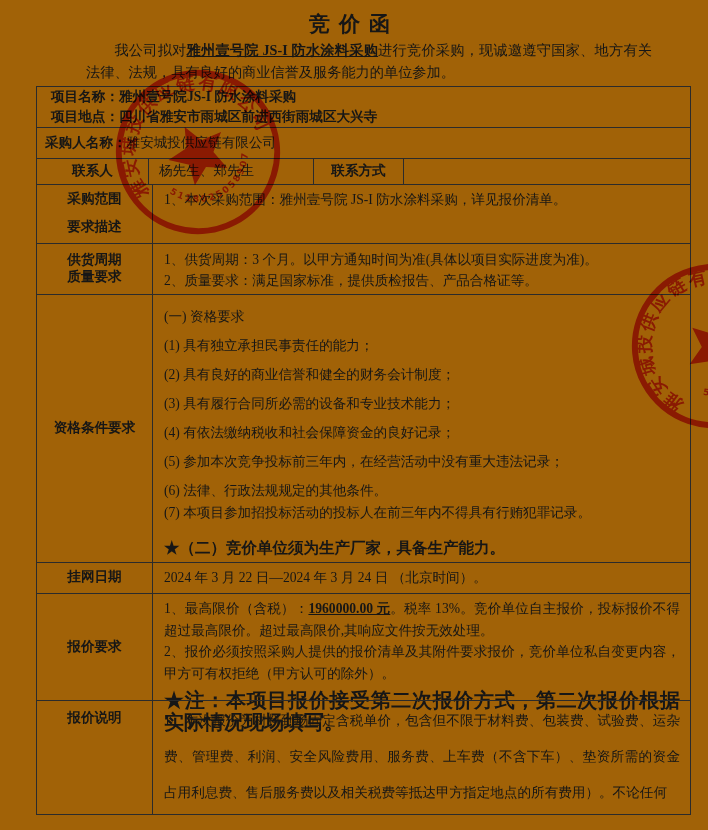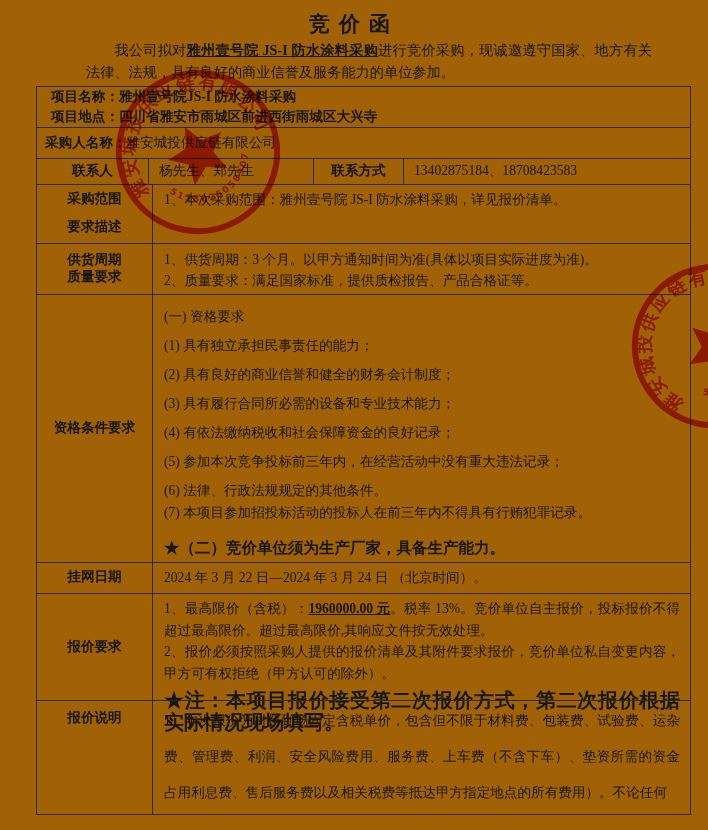--- a/index.html
+++ b/index.html
@@ -82,21 +82,20 @@
 
     <div class="trow r2">
       <span class="lab">采购人名称：</span>
       <span>雅安城投供应链有限公司</span>
     </div>
 
     <div class="trow r3">
       <div class="c c1 cell">联系人</div>
       <div class="c c2 cell">杨先生、郑先生</div>
       <div class="c c3 cell">联系方式</div>
-      <div class="c c4 cell">13402875184、18708423583</div>
     </div>
 
     <div class="trow r4">
       <div class="label-col cell">
         <div>采购范围</div>
         <div style="margin-top:11px">要求描述</div>
       </div>
       <div class="content-col cell">1、本次采购范围：雅州壹号院 JS-I 防水涂料采购，详见报价清单。</div>
     </div>
 

